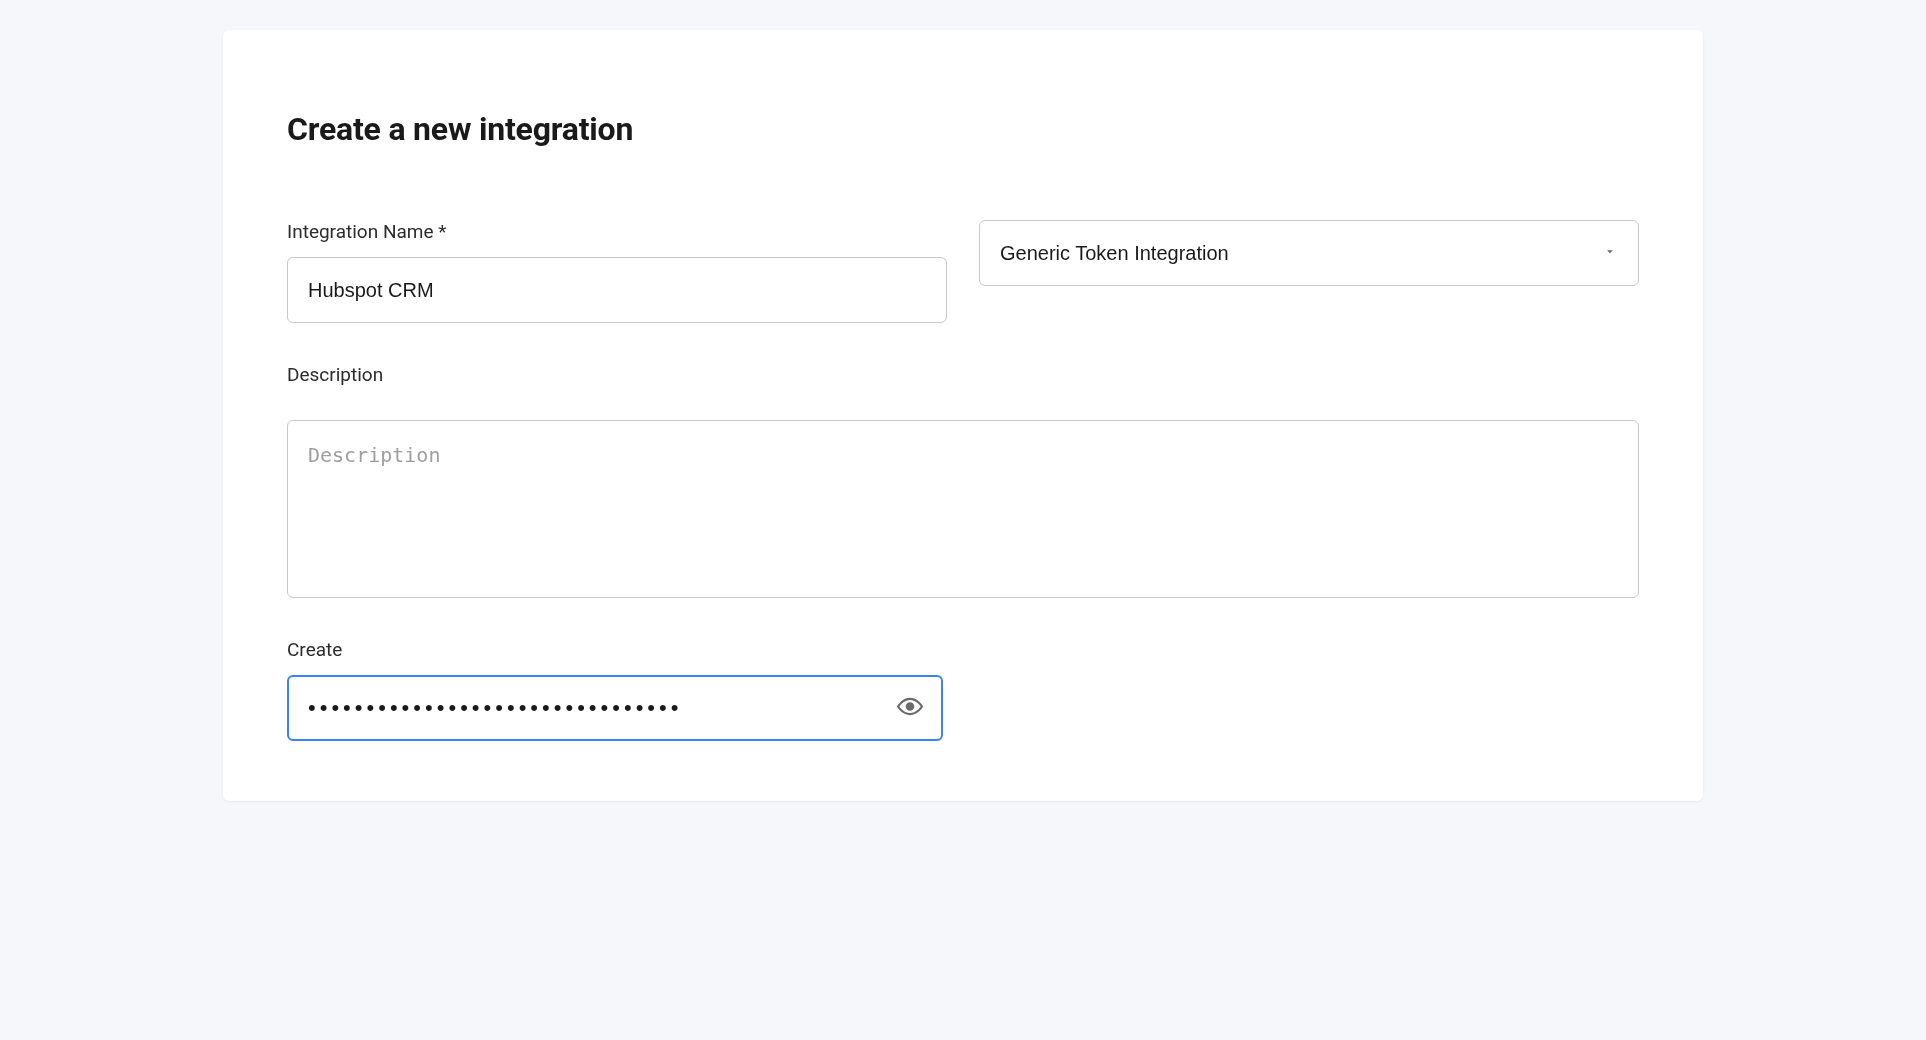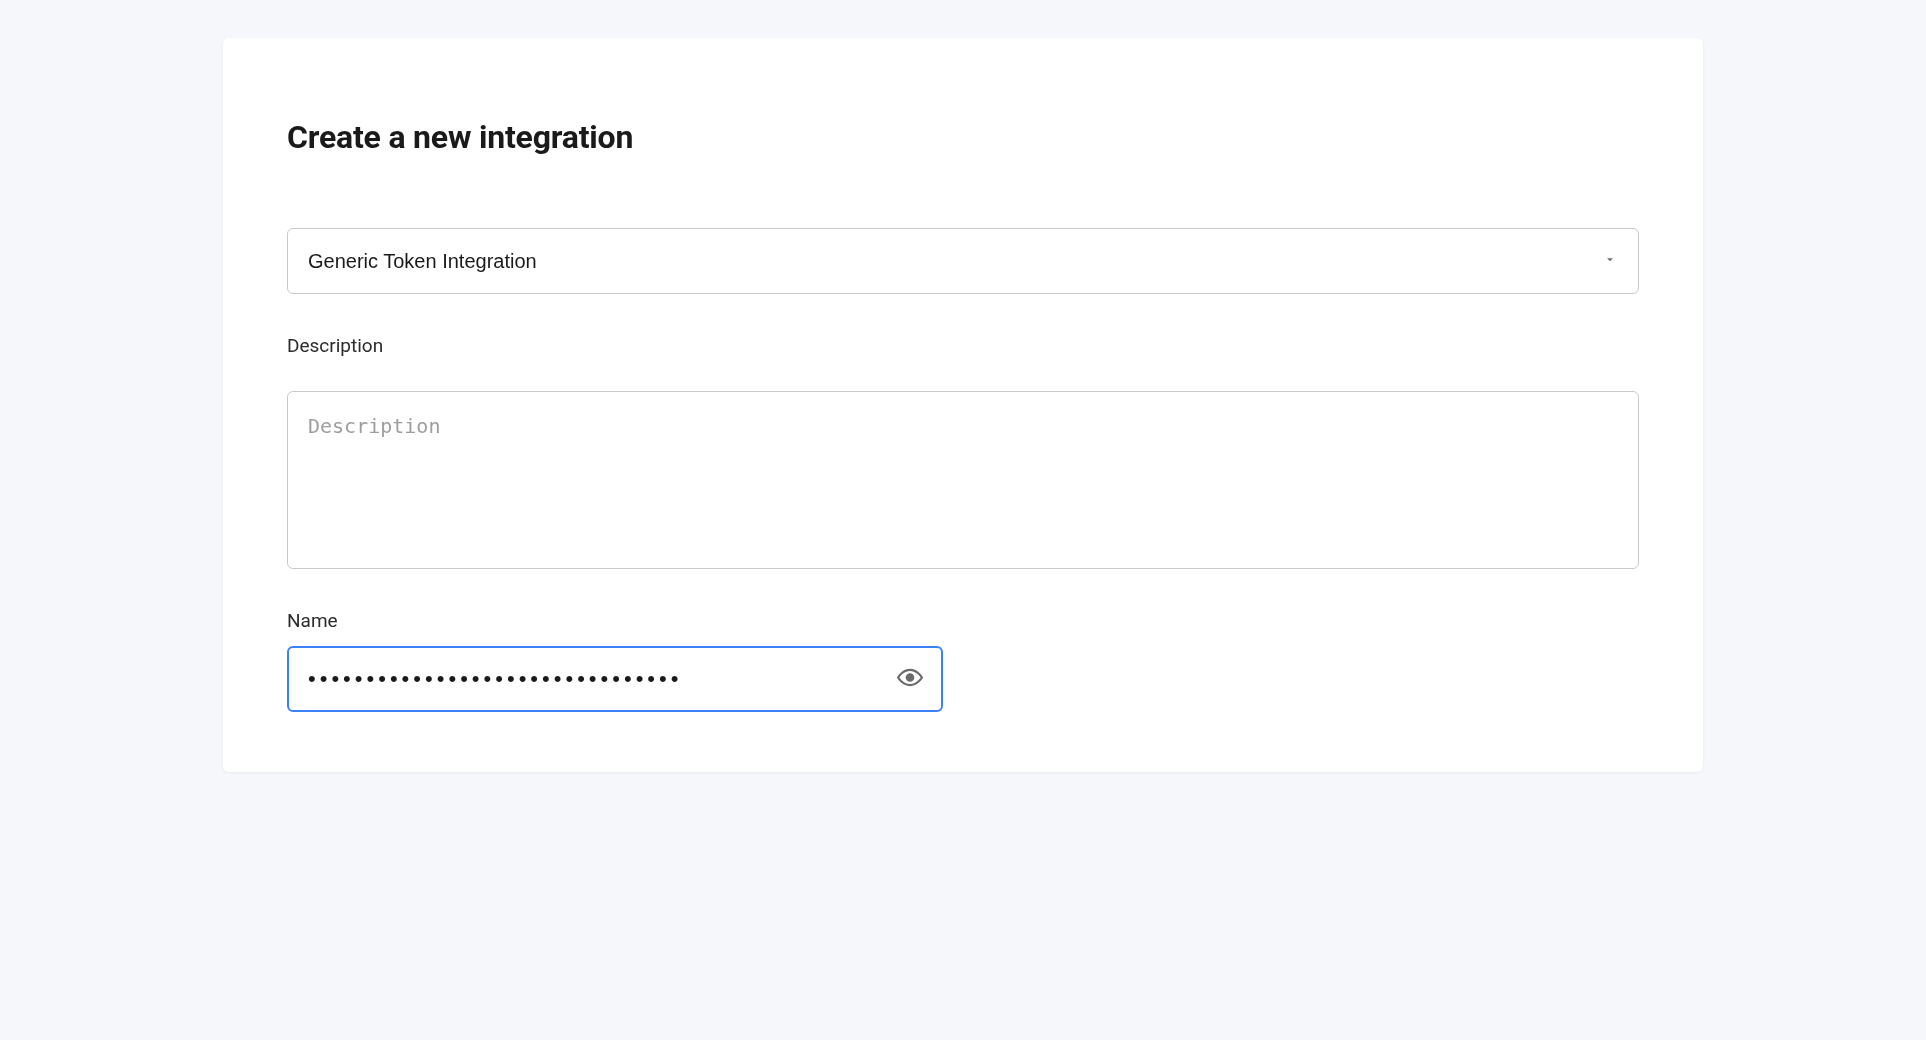--- a/index.html
+++ b/index.html
@@ -11,21 +11,21 @@
     font-family: -apple-system, BlinkMacSystemFont, "Segoe UI", Roboto, Helvetica, Arial, sans-serif;
     background: #f5f7fa;
     padding: 22px;
   }
   .card {
     background: #ffffff;
     border-radius: 6px;
     box-shadow: 0 1px 3px rgba(0,0,0,0.06);
     padding: 80px 64px 60px 64px;
     max-width: 1480px;
-    margin: 16px auto;
+    margin: 8px auto;
   }
   h1.page-title {
     font-size: 32px;
     font-weight: 700;
     color: #1a1a1a;
     margin-bottom: 72px;
     letter-spacing: -0.2px;
   }
   .form-row {
     display: flex;
@@ -115,40 +115,44 @@
     justify-content: center;
   }
 </style>
 </head>
 <body>
 
 <div class="card">
   <h1 class="page-title">Create a new integration</h1>
 
   <div class="form-row">
+    <div class="field">
+      <label class="field-label">Integration Name *</label>
+      <input type="text" class="text-input" value="Hubspot CRM" style="">
+    </div>
 
     <div class="field">
       <div class="select-wrap">
         <button type="button" class="text-input">Generic Token Integration</button>
         <span class="chevron">
           <svg width="14" height="14" viewBox="0 0 24 24" fill="currentColor">
               <path d="M7 10l5 5 5-5z"></path>
             </svg>
         </span>
       </div>
     </div>
   </div>
 
   <div class="field full" style="margin-bottom: 40px; gap: 20px;">
     <label class="field-label">Description</label>
     <textarea class="text-input" placeholder="Description" style=""></textarea>
   </div>
 
   <div class="field token-row">
-    <label class="field-label">Name</label>
+    <label class="field-label">Create</label>
     <div class="token-field-wrap">
       <input type="password" class="text-input" value="••••••••••••••••••••••••••••••••" style="">
       <button type="button" class="eye-btn">
         <span>
           <svg width="26" height="26" viewBox="0 0 24 24" fill="none" stroke="currentColor" stroke-width="2" stroke-linecap="round" stroke-linejoin="round">
             <path d="M1 12s4-7 11-7 11 7 11 7-4 7-11 7S1 12 1 12z"></path>
             <circle cx="12" cy="12" r="3" fill="currentColor"></circle>
           </svg>
         </span>
       </button>

